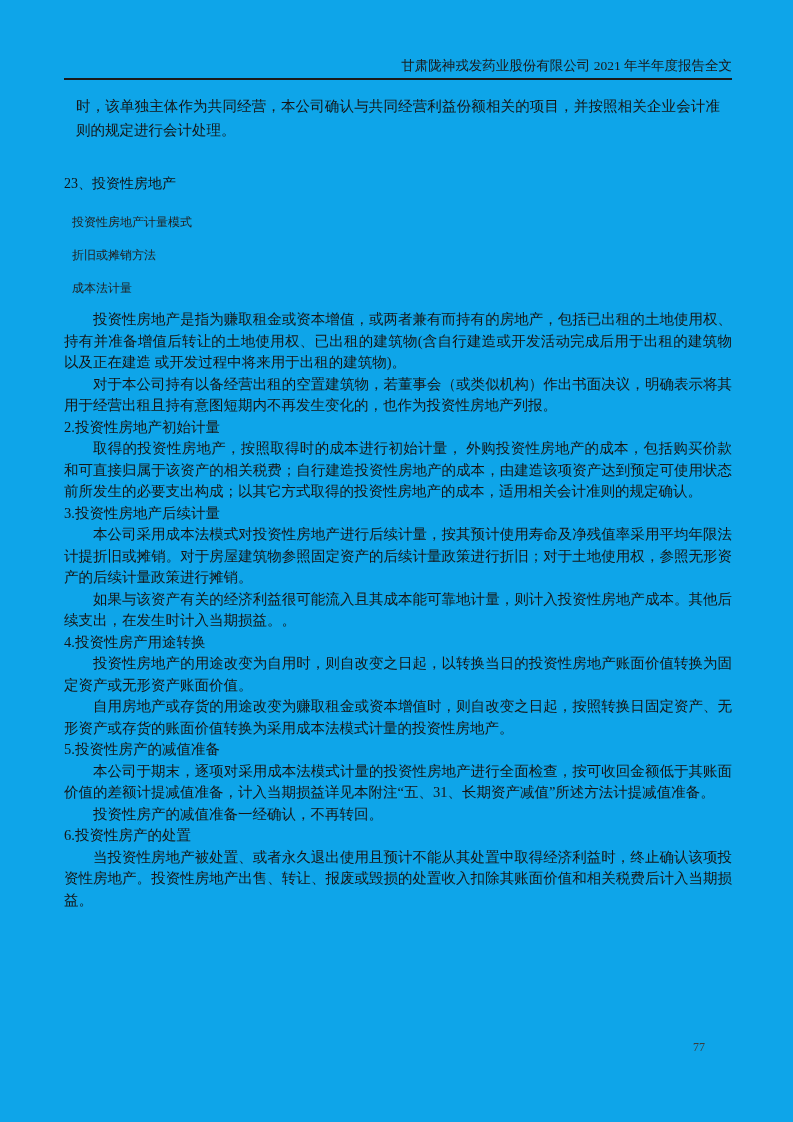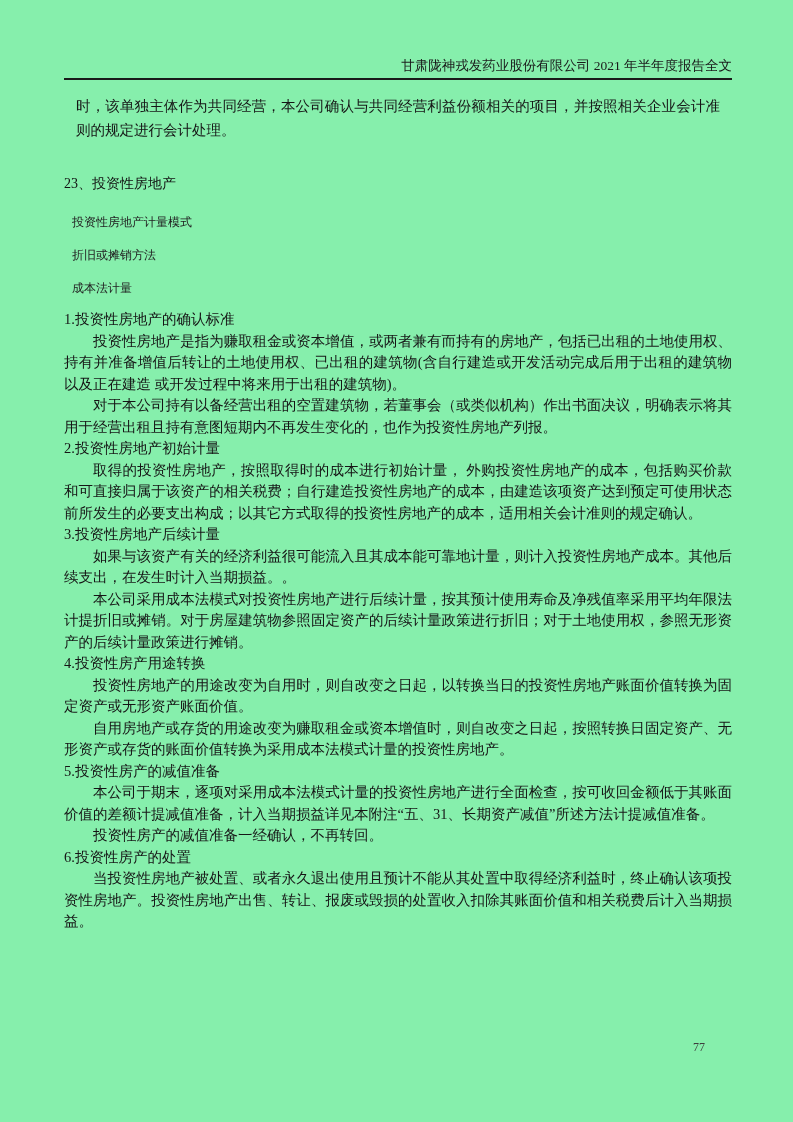--- a/index.html
+++ b/index.html
@@ -4,21 +4,21 @@
 <style>
   html, body {
     margin: 0;
     padding: 0;
     background: #ffffff;
   }
   .page {
     position: relative;
     width: 793px;
     height: 1122px;
-    background: #86efac;
+    background: #0ea5e9;
     overflow: hidden;
     font-family: "Liberation Serif", "DejaVu Serif", serif;
     color: #151515;
   }
   .content {
     position: absolute;
     left: 64px;
     width: 668px;
     top: 0;
   }
@@ -89,28 +89,27 @@
 
     <h2 class="heading">23、投资性房地产</h2>
 
     <div>
       <p class="meta">投资性房地产计量模式</p>
       <p class="meta">折旧或摊销方法</p>
       <p class="meta">成本法计量</p>
     </div>
 
     <div class="blocks">
-      <p class="sub">1.投资性房地产的确认标准</p>
       <p class="indent">投资性房地产是指为赚取租金或资本增值，或两者兼有而持有的房地产，包括已出租的土地使用权、持有并准备增值后转让的土地使用权、已出租的建筑物(含自行建造或开发活动完成后用于出租的建筑物以及正在建造 或开发过程中将来用于出租的建筑物)。</p>
       <p class="indent">对于本公司持有以备经营出租的空置建筑物，若董事会（或类似机构）作出书面决议，明确表示将其用于经营出租且持有意图短期内不再发生变化的，也作为投资性房地产列报。</p>
       <p class="sub">2.投资性房地产初始计量</p>
       <p class="indent">取得的投资性房地产，按照取得时的成本进行初始计量， 外购投资性房地产的成本，包括购买价款和可直接归属于该资产的相关税费；自行建造投资性房地产的成本，由建造该项资产达到预定可使用状态前所发生的必要支出构成；以其它方式取得的投资性房地产的成本，适用相关会计准则的规定确认。</p>
       <p class="sub">3.投资性房地产后续计量</p>
+      <p class="indent">本公司采用成本法模式对投资性房地产进行后续计量，按其预计使用寿命及净残值率采用平均年限法计提折旧或摊销。对于房屋建筑物参照固定资产的后续计量政策进行折旧；对于土地使用权，参照无形资产的后续计量政策进行摊销。</p>
       <p class="indent">如果与该资产有关的经济利益很可能流入且其成本能可靠地计量，则计入投资性房地产成本。其他后续支出，在发生时计入当期损益。。</p>
-      <p class="indent">本公司采用成本法模式对投资性房地产进行后续计量，按其预计使用寿命及净残值率采用平均年限法计提折旧或摊销。对于房屋建筑物参照固定资产的后续计量政策进行折旧；对于土地使用权，参照无形资产的后续计量政策进行摊销。</p>
       <p class="sub">4.投资性房产用途转换</p>
       <p class="indent">投资性房地产的用途改变为自用时，则自改变之日起，以转换当日的投资性房地产账面价值转换为固定资产或无形资产账面价值。</p>
       <p class="indent">自用房地产或存货的用途改变为赚取租金或资本增值时，则自改变之日起，按照转换日固定资产、无形资产或存货的账面价值转换为采用成本法模式计量的投资性房地产。</p>
       <p class="sub">5.投资性房产的减值准备</p>
       <p class="indent">本公司于期末，逐项对采用成本法模式计量的投资性房地产进行全面检查，按可收回金额低于其账面价值的差额计提减值准备，计入当期损益详见本附注“五、31、长期资产减值”所述方法计提减值准备。</p>
       <p class="indent">投资性房产的减值准备一经确认，不再转回。</p>
       <p class="sub">6.投资性房产的处置</p>
       <p class="indent">当投资性房地产被处置、或者永久退出使用且预计不能从其处置中取得经济利益时，终止确认该项投资性房地产。投资性房地产出售、转让、报废或毁损的处置收入扣除其账面价值和相关税费后计入当期损益。</p>
     </div>
 

